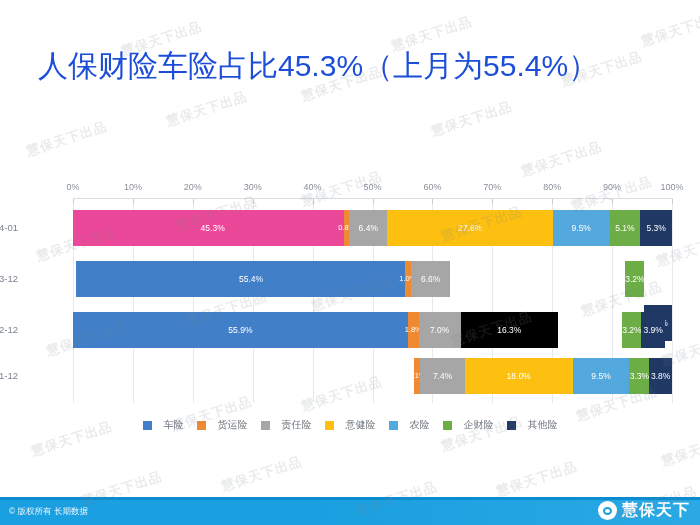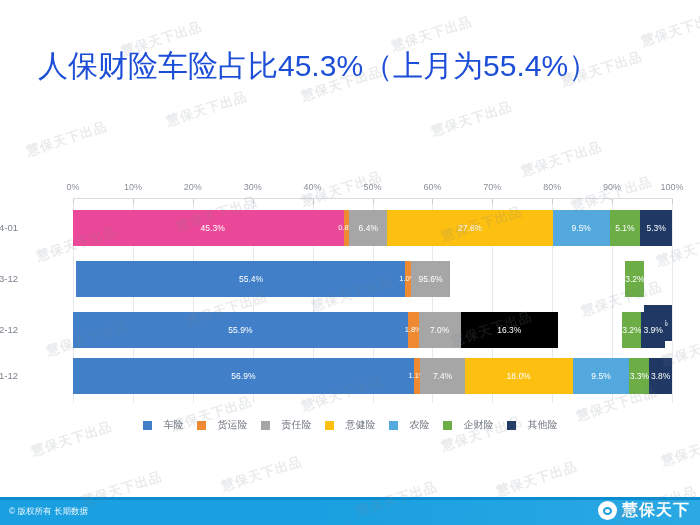--- a/index.html
+++ b/index.html
@@ -208,21 +208,21 @@
         </div>
       </div>
       <div class="row" style="top: 63px; height: 36px;">
         <div class="seg" style="left: 3px; width: 350px; background: rgb(65, 128, 201);">
           <span class="seg-label">55.4%</span>
         </div>
         <div class="seg" style="left: 331.846px; width: 5.99px; background: rgb(239, 138, 51);">
           <span class="seg-label" style="font-size: 7.5px;">1.0%</span>
         </div>
         <div class="seg" style="left: 337.836px; width: 39.534px; background: rgb(166, 166, 166);">
-          <span class="seg-label">95.6%</span>
+          <span class="seg-label">6.6%</span>
         </div>
         <div class="seg" style="left: 552.278px; width: 19.168px; background: rgb(108, 173, 70);">
           <span class="seg-label">3.2%</span>
         </div>
         <div class="seg" style="left: 571.446px; width: 27.554px; background: rgb(31, 56, 100); margin-top: 44px;">
           <span class="seg-label">4.6%</span>
         </div>
       </div>
       <div class="row" style="top: 114px; height: 36px;">
         <div class="seg" style="left: 0px; width: 334.841px; background: rgb(65, 128, 201);">
@@ -238,23 +238,20 @@
           <span class="seg-label">16.3%</span>
         </div>
         <div class="seg" style="left: 549.283px; width: 19.168px; background: rgb(108, 173, 70);">
           <span class="seg-label">3.2%</span>
         </div>
         <div class="seg" style="left: 568.451px; width: 23.361px; background: rgb(31, 56, 100);">
           <span class="seg-label">3.9%</span>
         </div>
       </div>
       <div class="row" style="top: 160px; height: 36px;">
-        <div class="seg" style="left: 0px; width: 340.831px; background: rgb(65, 128, 201);">
-          <span class="seg-label">56.9%</span>
-        </div>
         <div class="seg" style="left: 340.831px; width: 6.589px; background: rgb(239, 138, 51);">
           <span class="seg-label" style="font-size: 7.5px;">1.1%</span>
         </div>
         <div class="seg" style="left: 347.42px; width: 44.326px; background: rgb(166, 166, 166);">
           <span class="seg-label">7.4%</span>
         </div>
         <div class="seg" style="left: 391.746px; width: 107.82px; background: rgb(253, 192, 16);">
           <span class="seg-label">18.0%</span>
         </div>
         <div class="seg" style="left: 499.566px; width: 56.905px; background: rgb(83, 169, 221);">

